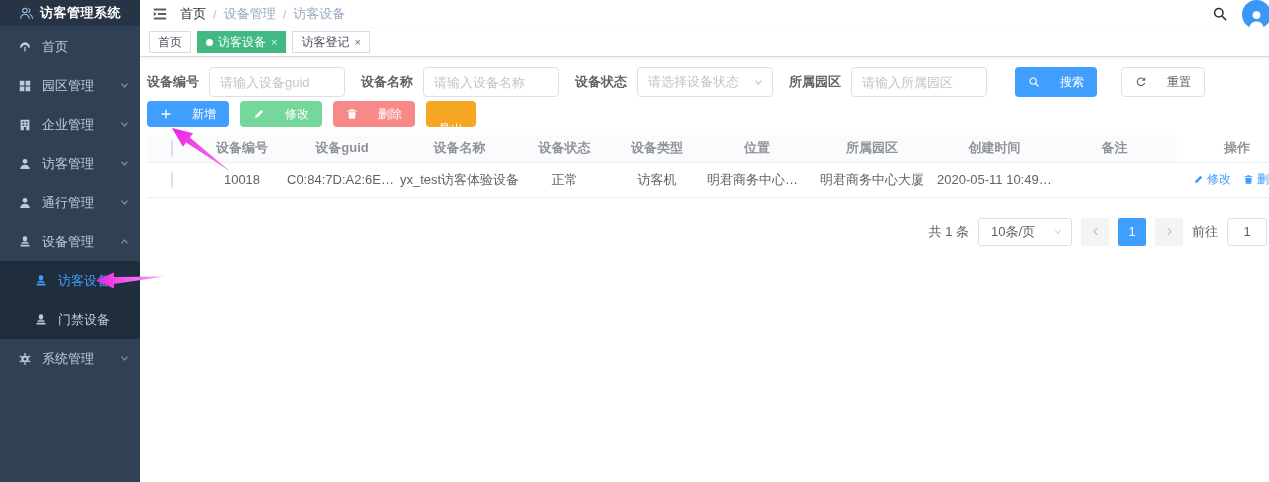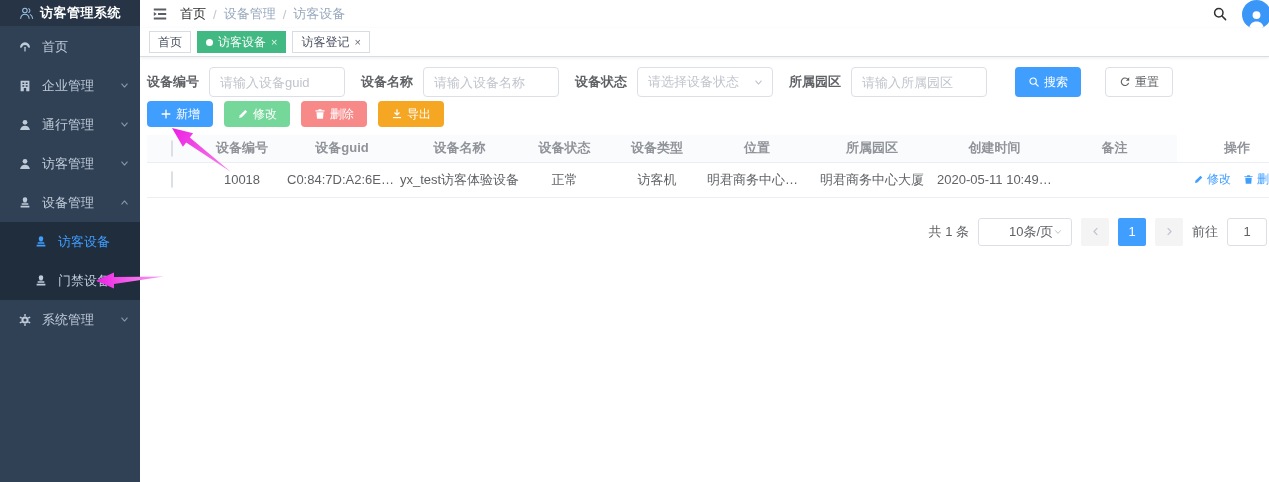--- a/index.html
+++ b/index.html
@@ -46,45 +46,45 @@
 
   .content { padding:10px 0 0 7px; }
 
   .filter-row { display:flex; align-items:center; }
   .fgroup { display:flex; align-items:center; margin-right:16px; }
   .flabel { font-size:13px; font-weight:bold; color:#606266; margin-right:10px; white-space:nowrap; }
   .finput { width:136px; height:30px; border:1px solid #dcdfe6; border-radius:4px; padding:14px 10px; font-size:13px; color:#606266; font-family:inherit; }
   .finput::placeholder { color:#c0c4cc; }
   .fselect { width:136px; height:30px; border:1px solid #dcdfe6; border-radius:4px; padding:0 8px 0 10px; font-size:13px; color:#c0c4cc; display:flex; align-items:center; justify-content:space-between; cursor:pointer; }
   .fselect .chev { width:11px; height:11px; color:#c0c4cc; }
-  .btn { display:inline-flex; align-items:center; gap:4px; border:none; border-radius:4px; font-size:12px; height:30px; padding:0 13px; cursor:pointer; font-family:inherit; }
+  .btn { display:inline-flex; align-items:center; gap:20px; border:none; border-radius:4px; font-size:12px; height:30px; padding:0 13px; cursor:pointer; font-family:inherit; }
   .btn svg { width:12px; height:12px; }
   .btn-search { background:#409EFF; color:#fff; margin-left:12px; }
   .btn-reset { background:#fff; color:#606266; border:1px solid #dcdfe6; margin-left:24px; }
 
   .toolbar { display:flex; align-items:center; gap:11px; margin-top:4px; }
   .tbtn { height:26px; padding:0 13px; font-size:12px; }
   .tbtn-add { background:#409EFF; color:#fff; }
   .tbtn-edit { background:#76D79B; color:#fff; }
   .tbtn-del { background:#F78989; color:#fff; }
-  .tbtn-exp { background:#F5A623; color:#fff; }
+  .tbtn-exp { background:#F5A623; color:#fff;flex-direction:column; }
 
   .tblwrap { margin-top:8px; }
   table { border-collapse:collapse; table-layout:fixed; width:1150px; }
   th, td { font-size:13px; text-align:center; overflow:hidden; white-space:nowrap; text-overflow:ellipsis; }
   thead th { height:27px; color:#909399; font-weight:bold; background:#fafbfc; border-bottom:1px solid #ebeef5; }
   thead th.opcol { background:#fff; }
   tbody td { height:35px; color:#606266; border-bottom:1px solid #ebeef5; }
   .cb { width:14px; height:14px; border:1px solid #dcdfe6; border-radius:2px; background:#fff; margin:0 auto; cursor:pointer; }
   .rowlink { color:#409EFF; font-size:12px; display:inline-flex; align-items:center; gap:3px; cursor:pointer; text-decoration:none; }
   .rowlink svg { width:11px; height:11px; }
   .oplinks { display:flex; justify-content:center; gap:12px; }
 
   .pagination { display:flex; align-items:center; justify-content:flex-end; gap:9px; margin-top:20px; padding-right:2px; font-size:13px; color:#606266; }
-  .psel { width:94px; height:28px; border:1px solid #dcdfe6; border-radius:3px; display:flex; align-items:center; justify-content:flex-end; padding:0 8px 0 12px; color:#606266; cursor:pointer; }
+  .psel { width:94px; height:28px; border:1px solid #dcdfe6; border-radius:3px; display:flex; align-items:center; justify-content:space-between; padding:0 8px 0 12px; color:#606266; cursor:pointer; }
   .psel .chev { width:10px; height:10px; color:#c0c4cc; }
   .pbtn { width:28px; height:28px; border-radius:2px; background:#f4f4f5; display:flex; align-items:center; justify-content:center; color:#c0c4cc; cursor:pointer; }
   .pbtn svg { width:11px; height:11px; }
   .pnum { width:28px; height:28px; border-radius:2px; background:#409EFF; color:#fff; display:flex; align-items:center; justify-content:center; font-size:13px; cursor:pointer; }
   .pgoto { width:40px; height:28px; border:1px solid #dcdfe6; border-radius:3px; text-align:center; font-size:13px; color:#606266; font-family:inherit; }
 
   .overlay { position:absolute; inset:0; width:1269px; height:482px; pointer-events:none; z-index:5; }
 </style>
 </head>
 <body>
@@ -180,41 +180,50 @@
     </div>
     <div class="menu">
       <div class="menu-item">
         <svg class="mi-icon">
             <use href="#i-dashboard"></use>
           </svg>
         <span class="mi-label">首页</span>
       </div>
       <div class="menu-item">
         <svg class="mi-icon">
+            <use href="#i-grid"></use>
+          </svg>
+        <span class="mi-label">园区管理</span>
+        <svg class="chev">
+            <use href="#i-chevron"></use>
+          </svg>
+      </div>
+      <div class="menu-item">
+        <svg class="mi-icon">
             <use href="#i-building"></use>
           </svg>
         <span class="mi-label">企业管理</span>
         <svg class="chev">
             <use href="#i-chevron"></use>
           </svg>
       </div>
       <div class="menu-item">
         <svg class="mi-icon">
             <use href="#i-people"></use>
           </svg>
+        <span class="mi-label">访客管理</span>
+        <svg class="chev">
+            <use href="#i-chevron"></use>
+          </svg>
+      </div>
+      <div class="menu-item">
+        <svg class="mi-icon">
+            <use href="#i-people"></use>
+          </svg>
         <span class="mi-label">通行管理</span>
-        <svg class="chev">
-            <use href="#i-chevron"></use>
-          </svg>
-      </div>
-      <div class="menu-item">
-        <svg class="mi-icon">
-            <use href="#i-people"></use>
-          </svg>
-        <span class="mi-label">访客管理</span>
         <svg class="chev">
             <use href="#i-chevron"></use>
           </svg>
       </div>
       <div class="menu-item">
         <svg class="mi-icon">
             <use href="#i-device"></use>
           </svg>
         <span class="mi-label">设备管理</span>
         <svg class="chev up">

